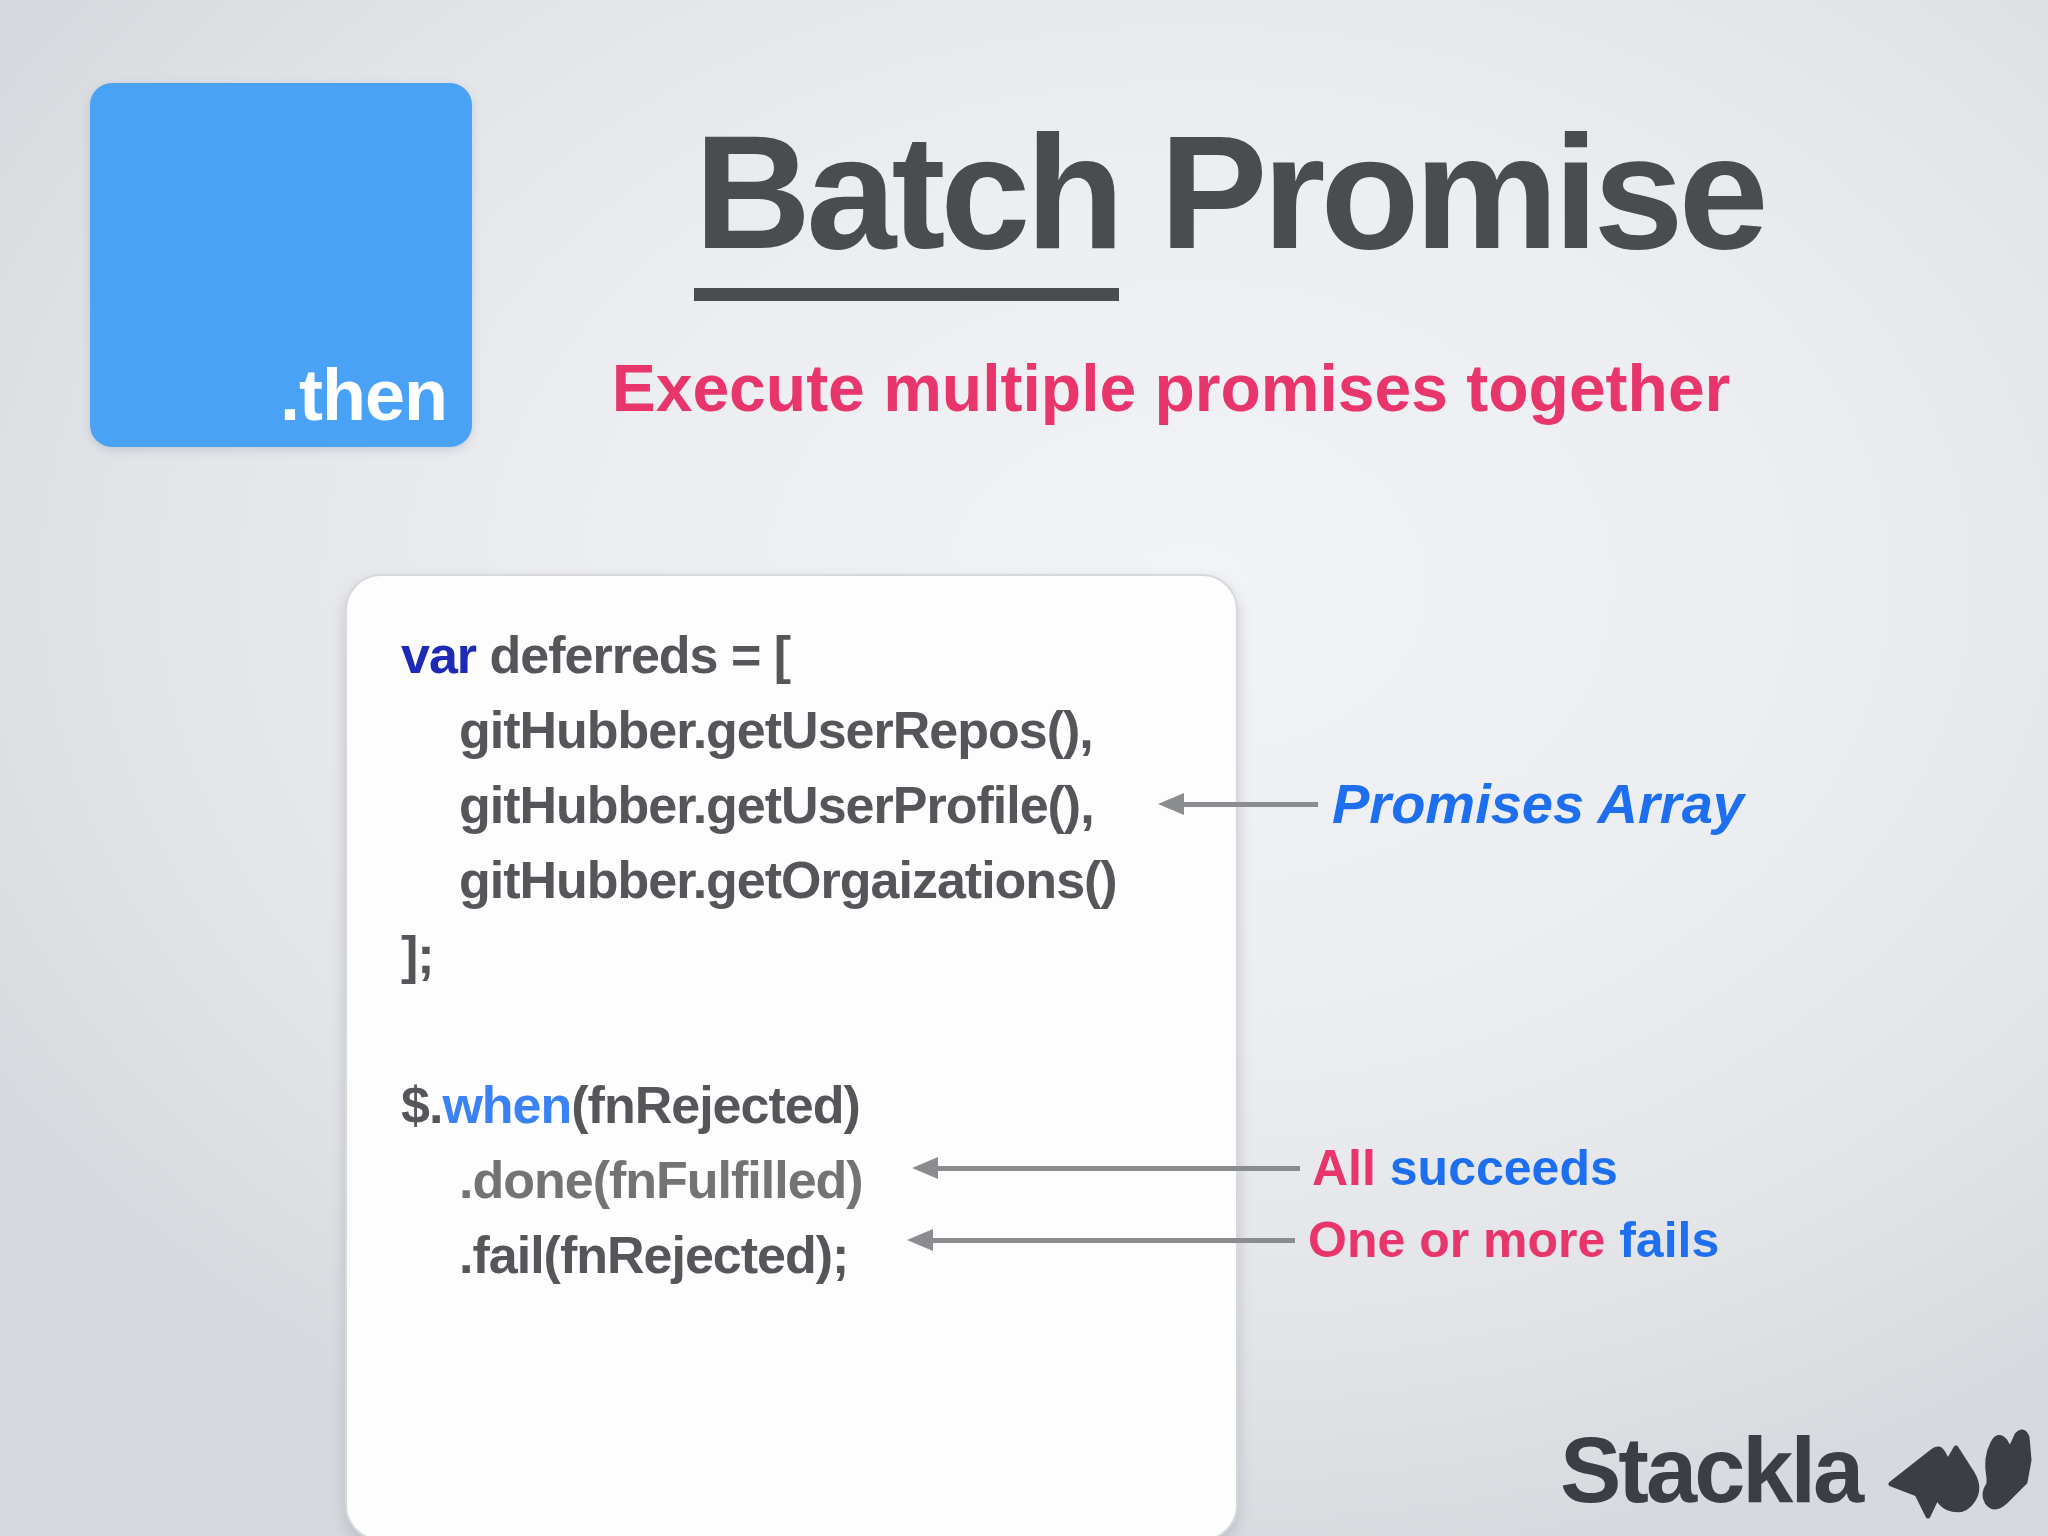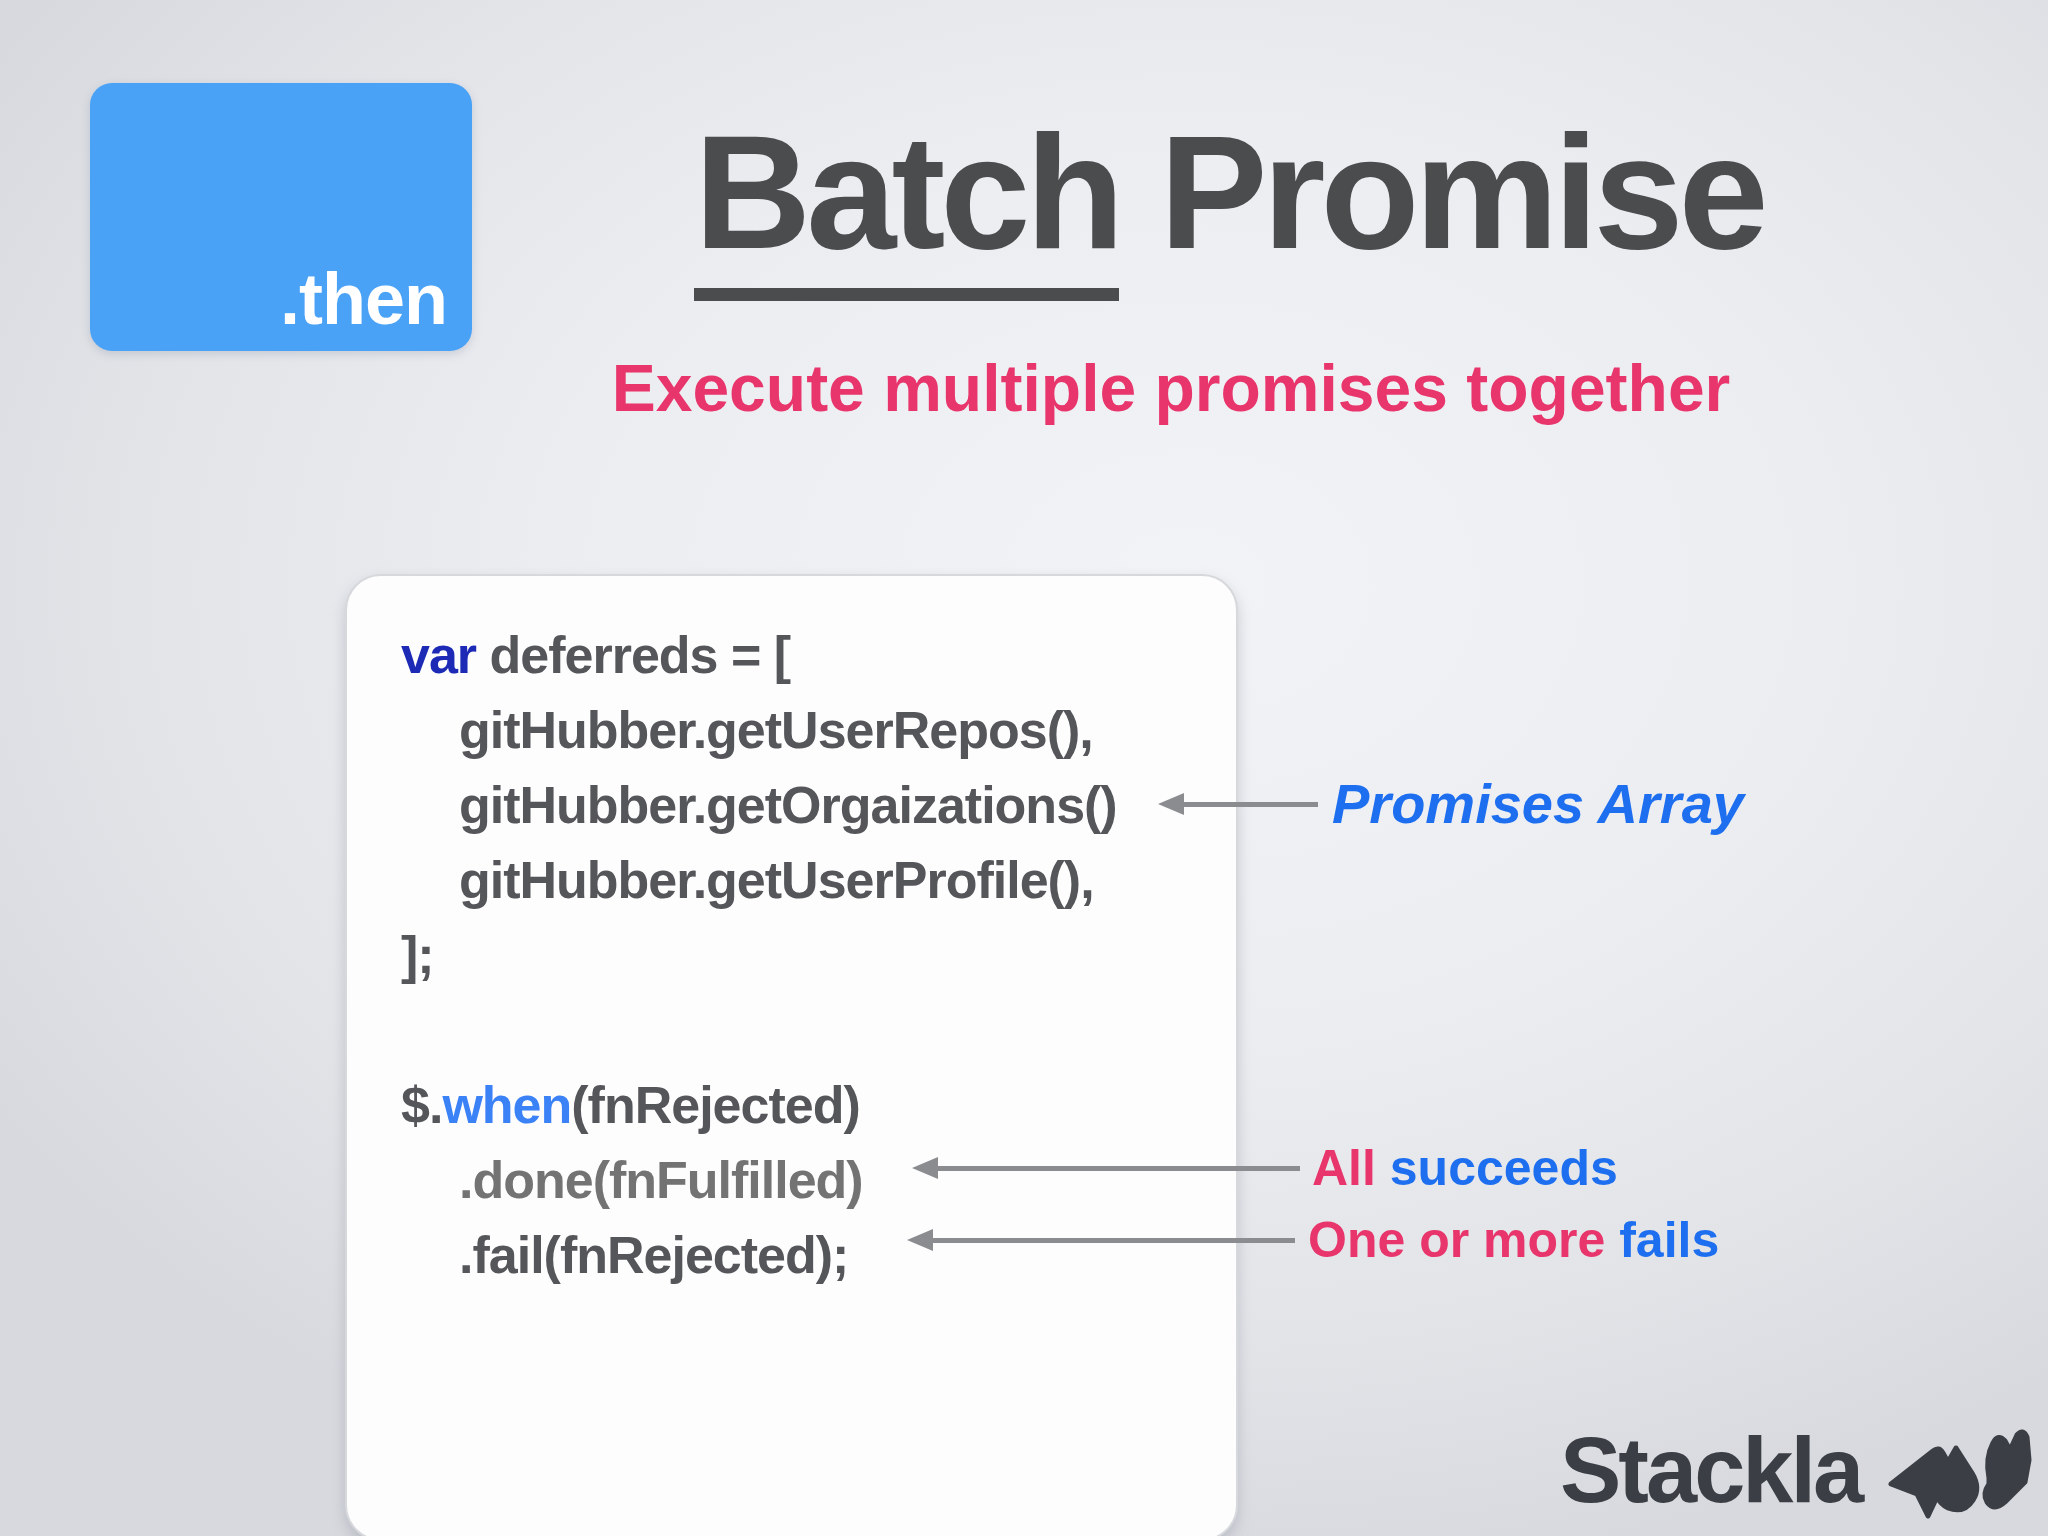--- a/index.html
+++ b/index.html
@@ -12,21 +12,21 @@
   .stage {
     position: absolute; left: 0; top: 0;
     width: 2048px; height: 1536px;
     background: radial-gradient(ellipse 1400px 1000px at 58% 38%,
                 #f2f3f6 0%, #ecedf1 45%, #e2e4e8 75%, #d7d9de 100%);
   }
 
   
   .badge {
     position: absolute; left: 90px; top: 83px;
-    width: 382px; height: 268px;
+    width: 382px; height: 364px;
     border-radius: 22px;
     box-shadow: 0 3px 8px rgba(110,125,150,0.25);
   }
   .badge-label {
     position: absolute; right: 25px; bottom: 16px;
     font-size: 72px; font-weight: 700; color: #ffffff;
     letter-spacing: -1px; line-height: 1;
   }
 
   
@@ -112,22 +112,22 @@
 
   <div class="title" style="color: rgb(75, 76, 78);">
     <span class="u">Batch</span><span> Promise</span>
   </div>
   <div class="subtitle" style="color: rgb(232, 53, 108);">Execute multiple promises together</div>
 
   <div class="code-card">
     <div class="code-lines">
         <div class="code-line"><span class="tok-keyword" style="color: rgb(28, 42, 181);">var</span><span class="tok-plain" style="color: rgb(85, 86, 90);"> deferreds = [</span></div>
         <div class="code-line indent"><span class="tok-plain" style="color: rgb(85, 86, 90);">gitHubber.getUserRepos(),</span></div>
+        <div class="code-line indent"><span class="tok-plain" style="color: rgb(85, 86, 90);">gitHubber.getUserProfile(),</span></div>
         <div class="code-line indent"><span class="tok-plain" style="color: rgb(85, 86, 90);">gitHubber.getOrgaizations()</span></div>
-        <div class="code-line indent"><span class="tok-plain" style="color: rgb(85, 86, 90);">gitHubber.getUserProfile(),</span></div>
         <div class="code-line"><span class="tok-plain" style="color: rgb(85, 86, 90);">];</span></div>
         <div class="code-line">&nbsp;</div>
         <div class="code-line"><span class="tok-plain" style="color: rgb(85, 86, 90);">$.</span><span class="tok-when" style="color: #3b82f6; text-align: right;">when</span><span class="tok-plain" style="color: rgb(85, 86, 90);">(fnRejected)</span></div>
         <div class="code-line indent"><span class="tok-plain" style="color: #737373;">.done(fnFulfilled)</span></div>
         <div class="code-line indent"><span class="tok-plain" style="color: rgb(85, 86, 90);">.fail(fnRejected);</span></div>
       </div>
   </div>
 
   <div class="annotation ann-large" style="left:1150px; top:774px; width:760px;">
     <span class="arrow-head" style="left:8px;"></span>

